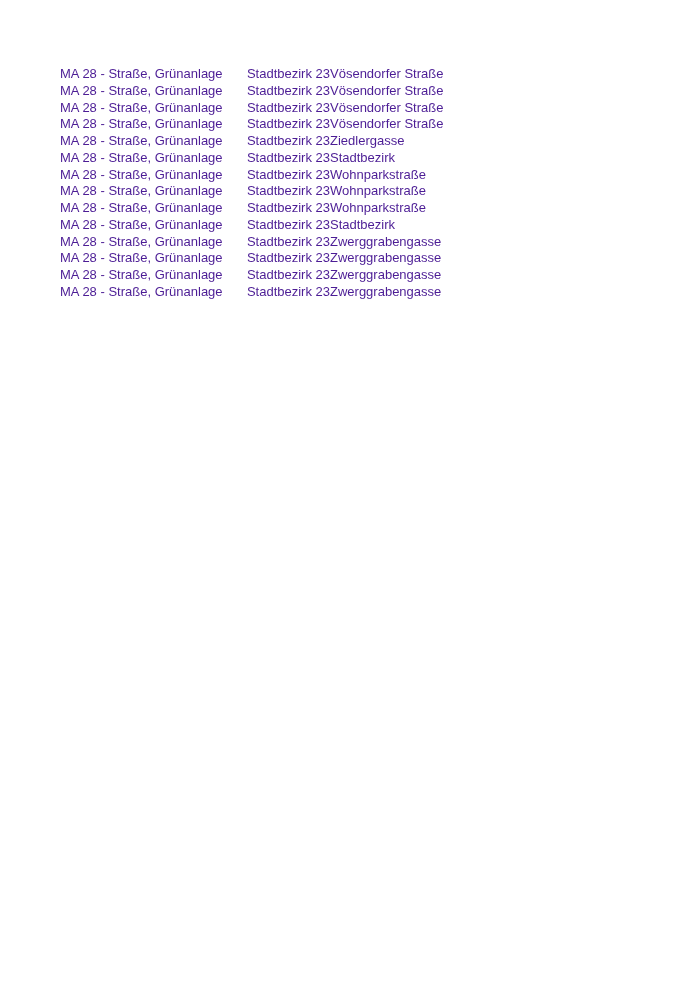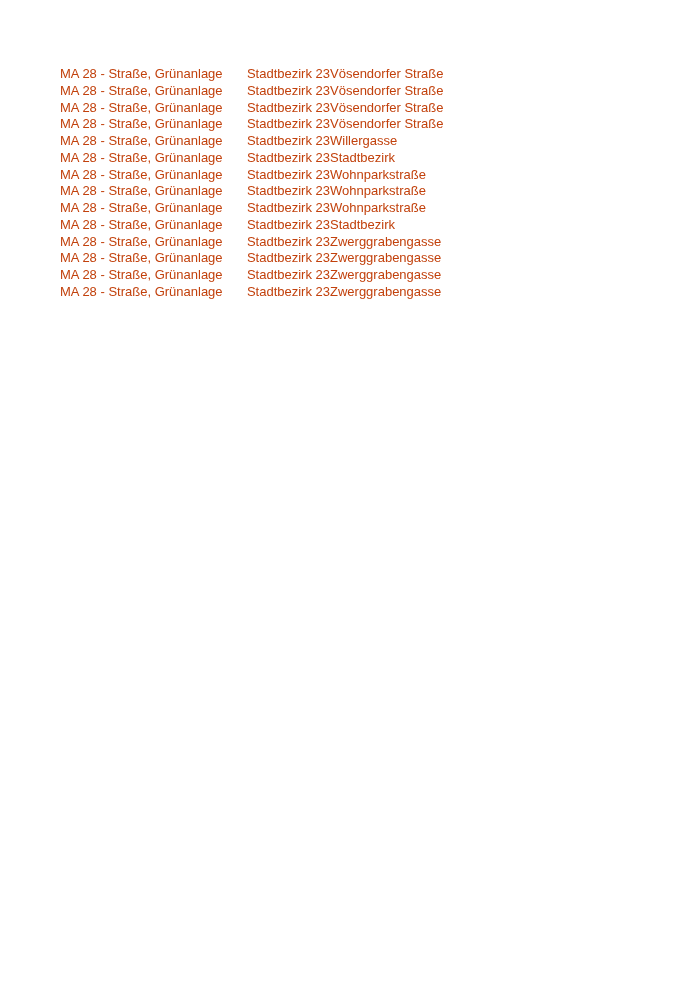--- a/index.html
+++ b/index.html
@@ -38,21 +38,21 @@
     text-align: right;
   }
   .col.street {
     width: auto;
   }
 </style>
 </head>
 <body>
 
 <div class="page" style="background: rgb(255, 255, 255);">
-  <div class="street-list" id="street-list" style="color: #c2410c;">
+  <div class="street-list" id="street-list" style="color: #4c1d95;">
   <div class="row">
     <span class="col dept">MA 28 - Straße, Grünanlage</span>
     <span class="col dist">Stadtbezirk 23</span>
     <span class="col street">Vösendorfer Straße</span>
   </div>
 
   <div class="row">
     <span class="col dept">MA 28 - Straße, Grünanlage</span>
     <span class="col dist">Stadtbezirk 23</span>
     <span class="col street">Vösendorfer Straße</span>
@@ -66,21 +66,21 @@
 
   <div class="row">
     <span class="col dept">MA 28 - Straße, Grünanlage</span>
     <span class="col dist">Stadtbezirk 23</span>
     <span class="col street">Vösendorfer Straße</span>
   </div>
 
   <div class="row">
     <span class="col dept">MA 28 - Straße, Grünanlage</span>
     <span class="col dist">Stadtbezirk 23</span>
-    <span class="col street">Willergasse</span>
+    <span class="col street">Ziedlergasse</span>
   </div>
 
   <div class="row">
     <span class="col dept">MA 28 - Straße, Grünanlage</span>
     <span class="col dist">Stadtbezirk 23</span>
     <span class="col street">Stadtbezirk</span>
   </div>
 
   <div class="row">
     <span class="col dept">MA 28 - Straße, Grünanlage</span>

